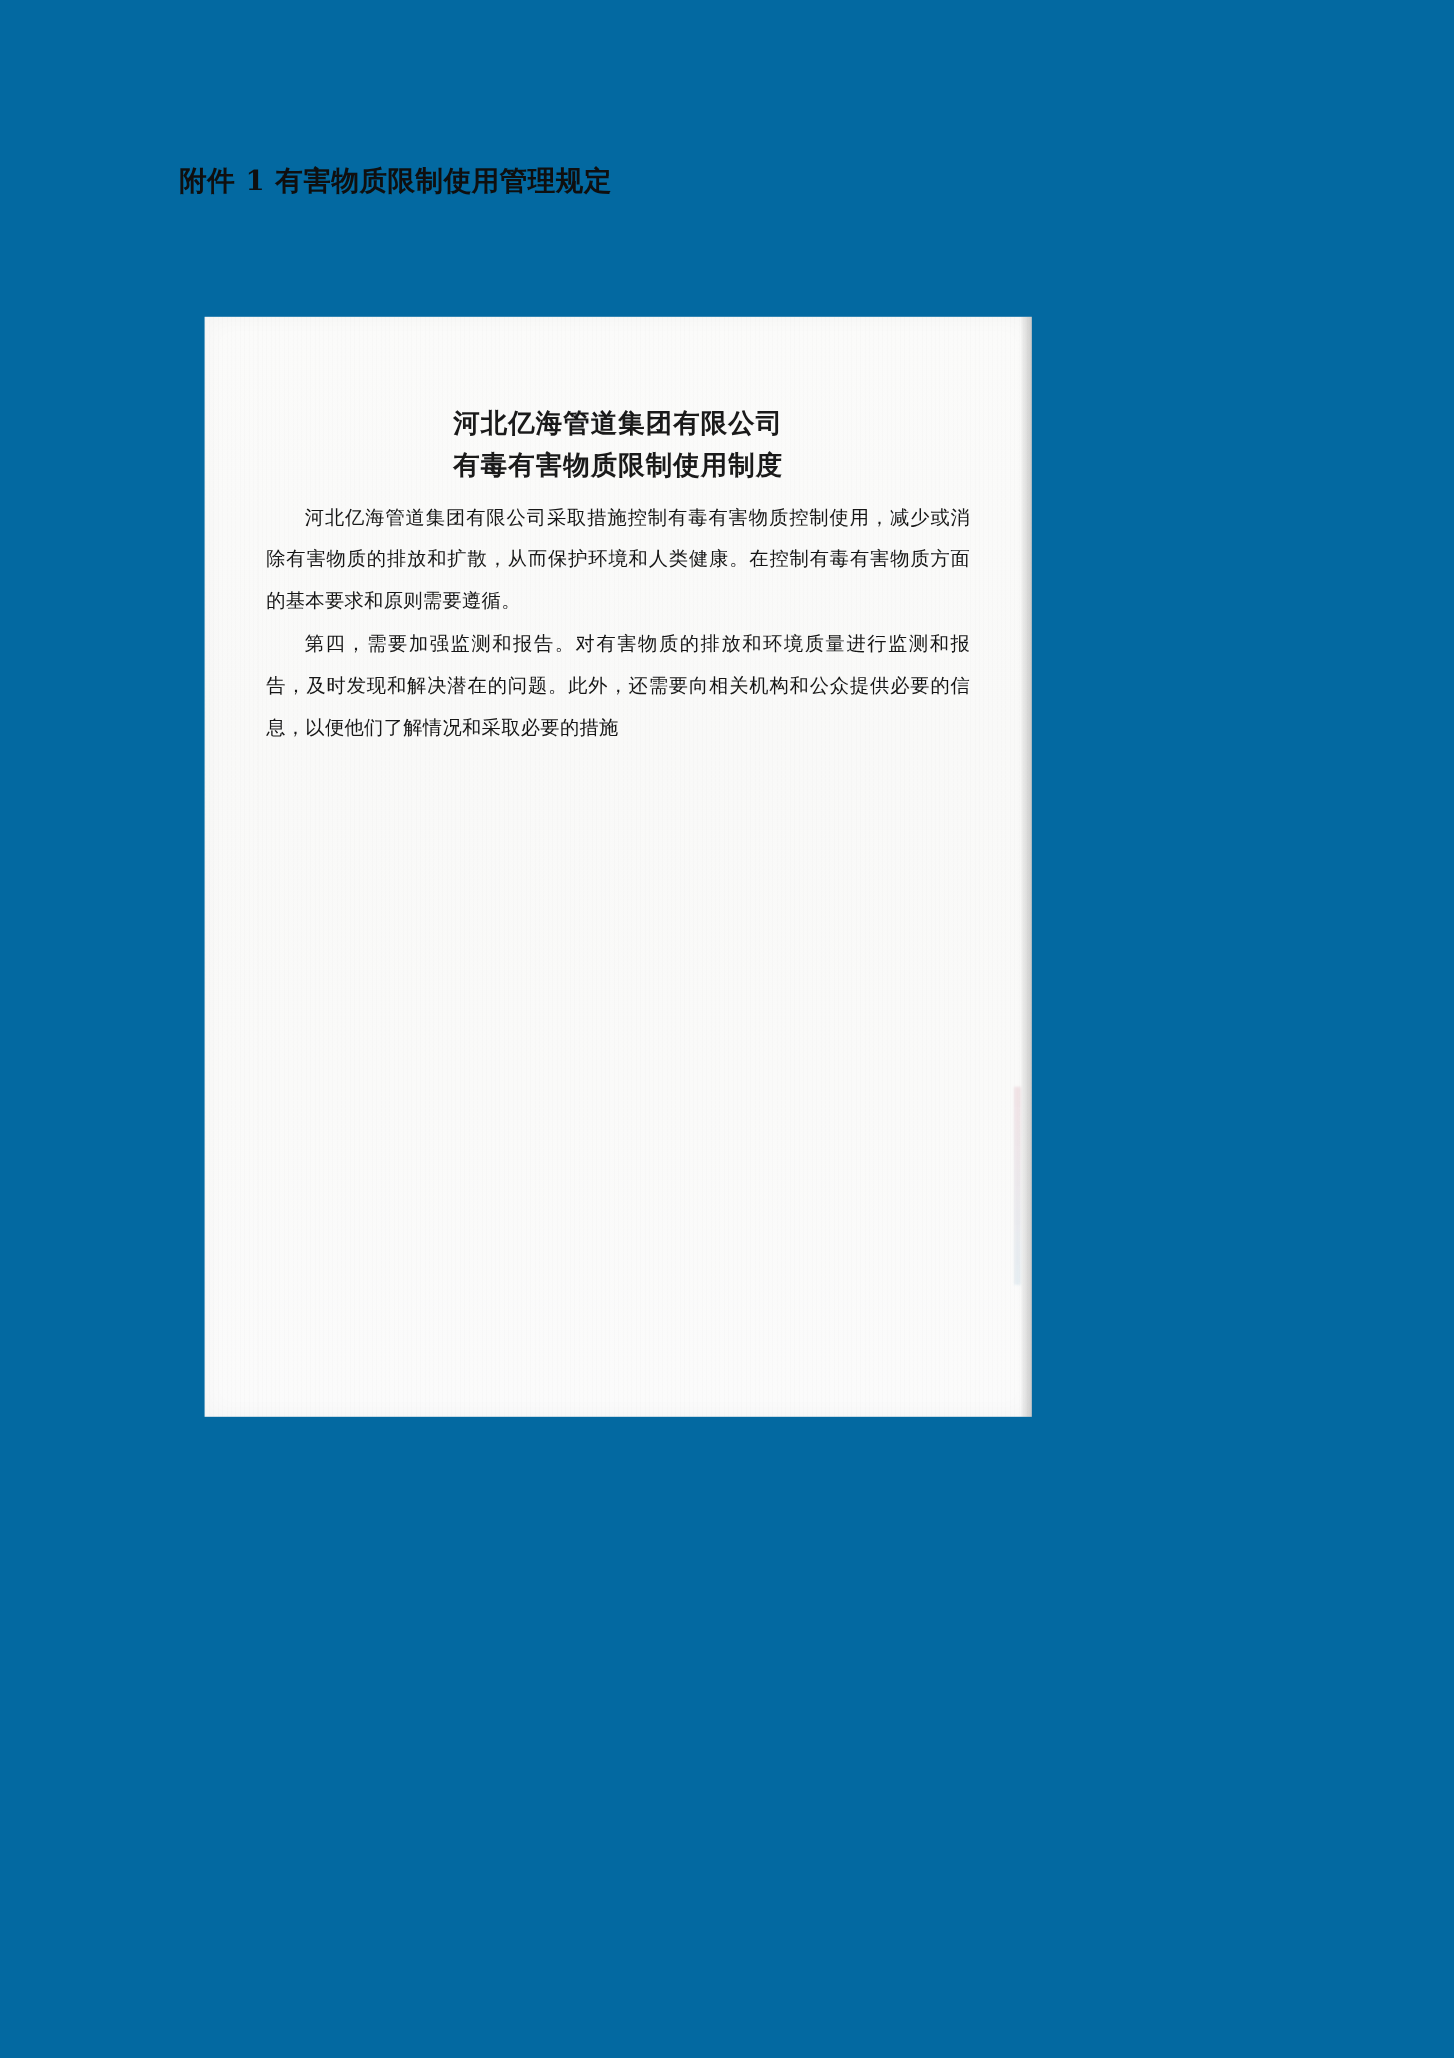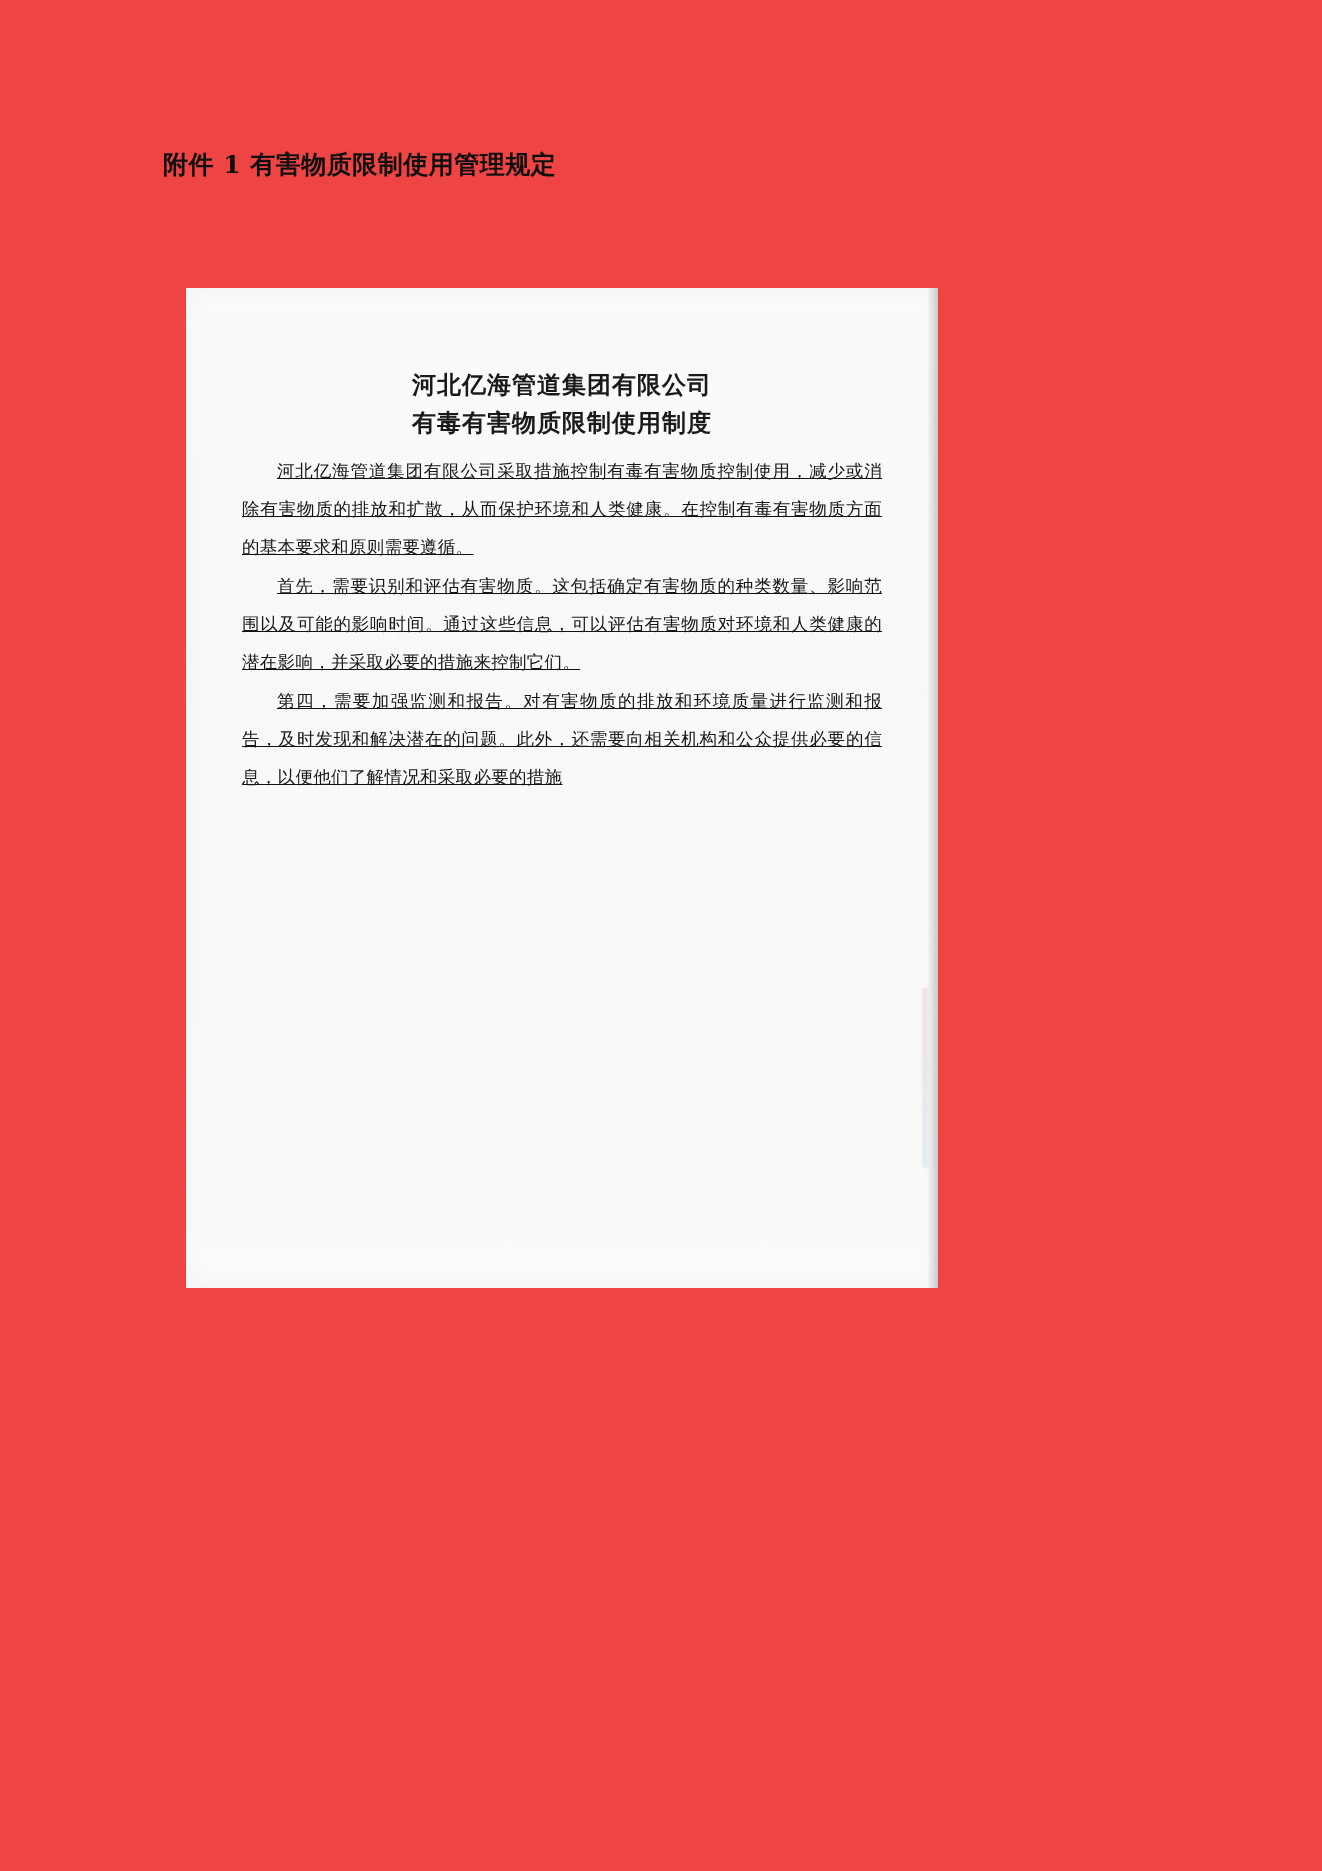--- a/index.html
+++ b/index.html
@@ -15,21 +15,21 @@
     color: #111;
     overflow: hidden;
   }
 
   
   .page {
     position: absolute;
     left: 0; top: 0;
     width: 1322px;
     height: 1871px;
-    background: #ef4444;
+    background: #0369a1;
   }
 
   
   .doc-heading {
     position: absolute;
     left: 163px;
     top: 148px;
     font-size: 25px;
     font-weight: bold;
     letter-spacing: 0.5px;
@@ -94,21 +94,20 @@
     font-size: 24px;
     font-weight: bold;
     color: #1a1a1a;
     letter-spacing: 1px;
     line-height: 38px;
     font-family: "DejaVu Serif", "Liberation Serif", serif;
   }
 
   .scan-body {
     margin-top: 10px;
-    text-decoration: underline;
   }
   .scan-body p {
     margin: 0 0 1px 0;
     font-size: 17.5px;
     line-height: 38px;
     text-align: justify;
     text-justify: inter-ideograph;
     text-indent: 2em;
     color: #161616;
     letter-spacing: 0.3px;
@@ -125,19 +124,18 @@
   <div class="scan">
     <div class="scan-edge"></div>
     <div class="scan-fringe"></div>
 
     <div class="scan-inner">
       <div class="scan-title">河北亿海管道集团有限公司</div>
       <div class="scan-title">有毒有害物质限制使用制度</div>
 
       <div class="scan-body">
         <p>河北亿海管道集团有限公司采取措施控制有毒有害物质控制使用，减少或消除有害物质的排放和扩散，从而保护环境和人类健康。在控制有毒有害物质方面的基本要求和原则需要遵循。</p>
-        <p>首先，需要识别和评估有害物质。这包括确定有害物质的种类数量、影响范围以及可能的影响时间。通过这些信息，可以评估有害物质对环境和人类健康的潜在影响，并采取必要的措施来控制它们。</p>
         <p>第四，需要加强监测和报告。对有害物质的排放和环境质量进行监测和报告，及时发现和解决潜在的问题。此外，还需要向相关机构和公众提供必要的信息，以便他们了解情况和采取必要的措施</p>
       </div>
     </div>
   </div>
 
 </div>
 
 </body></html>

